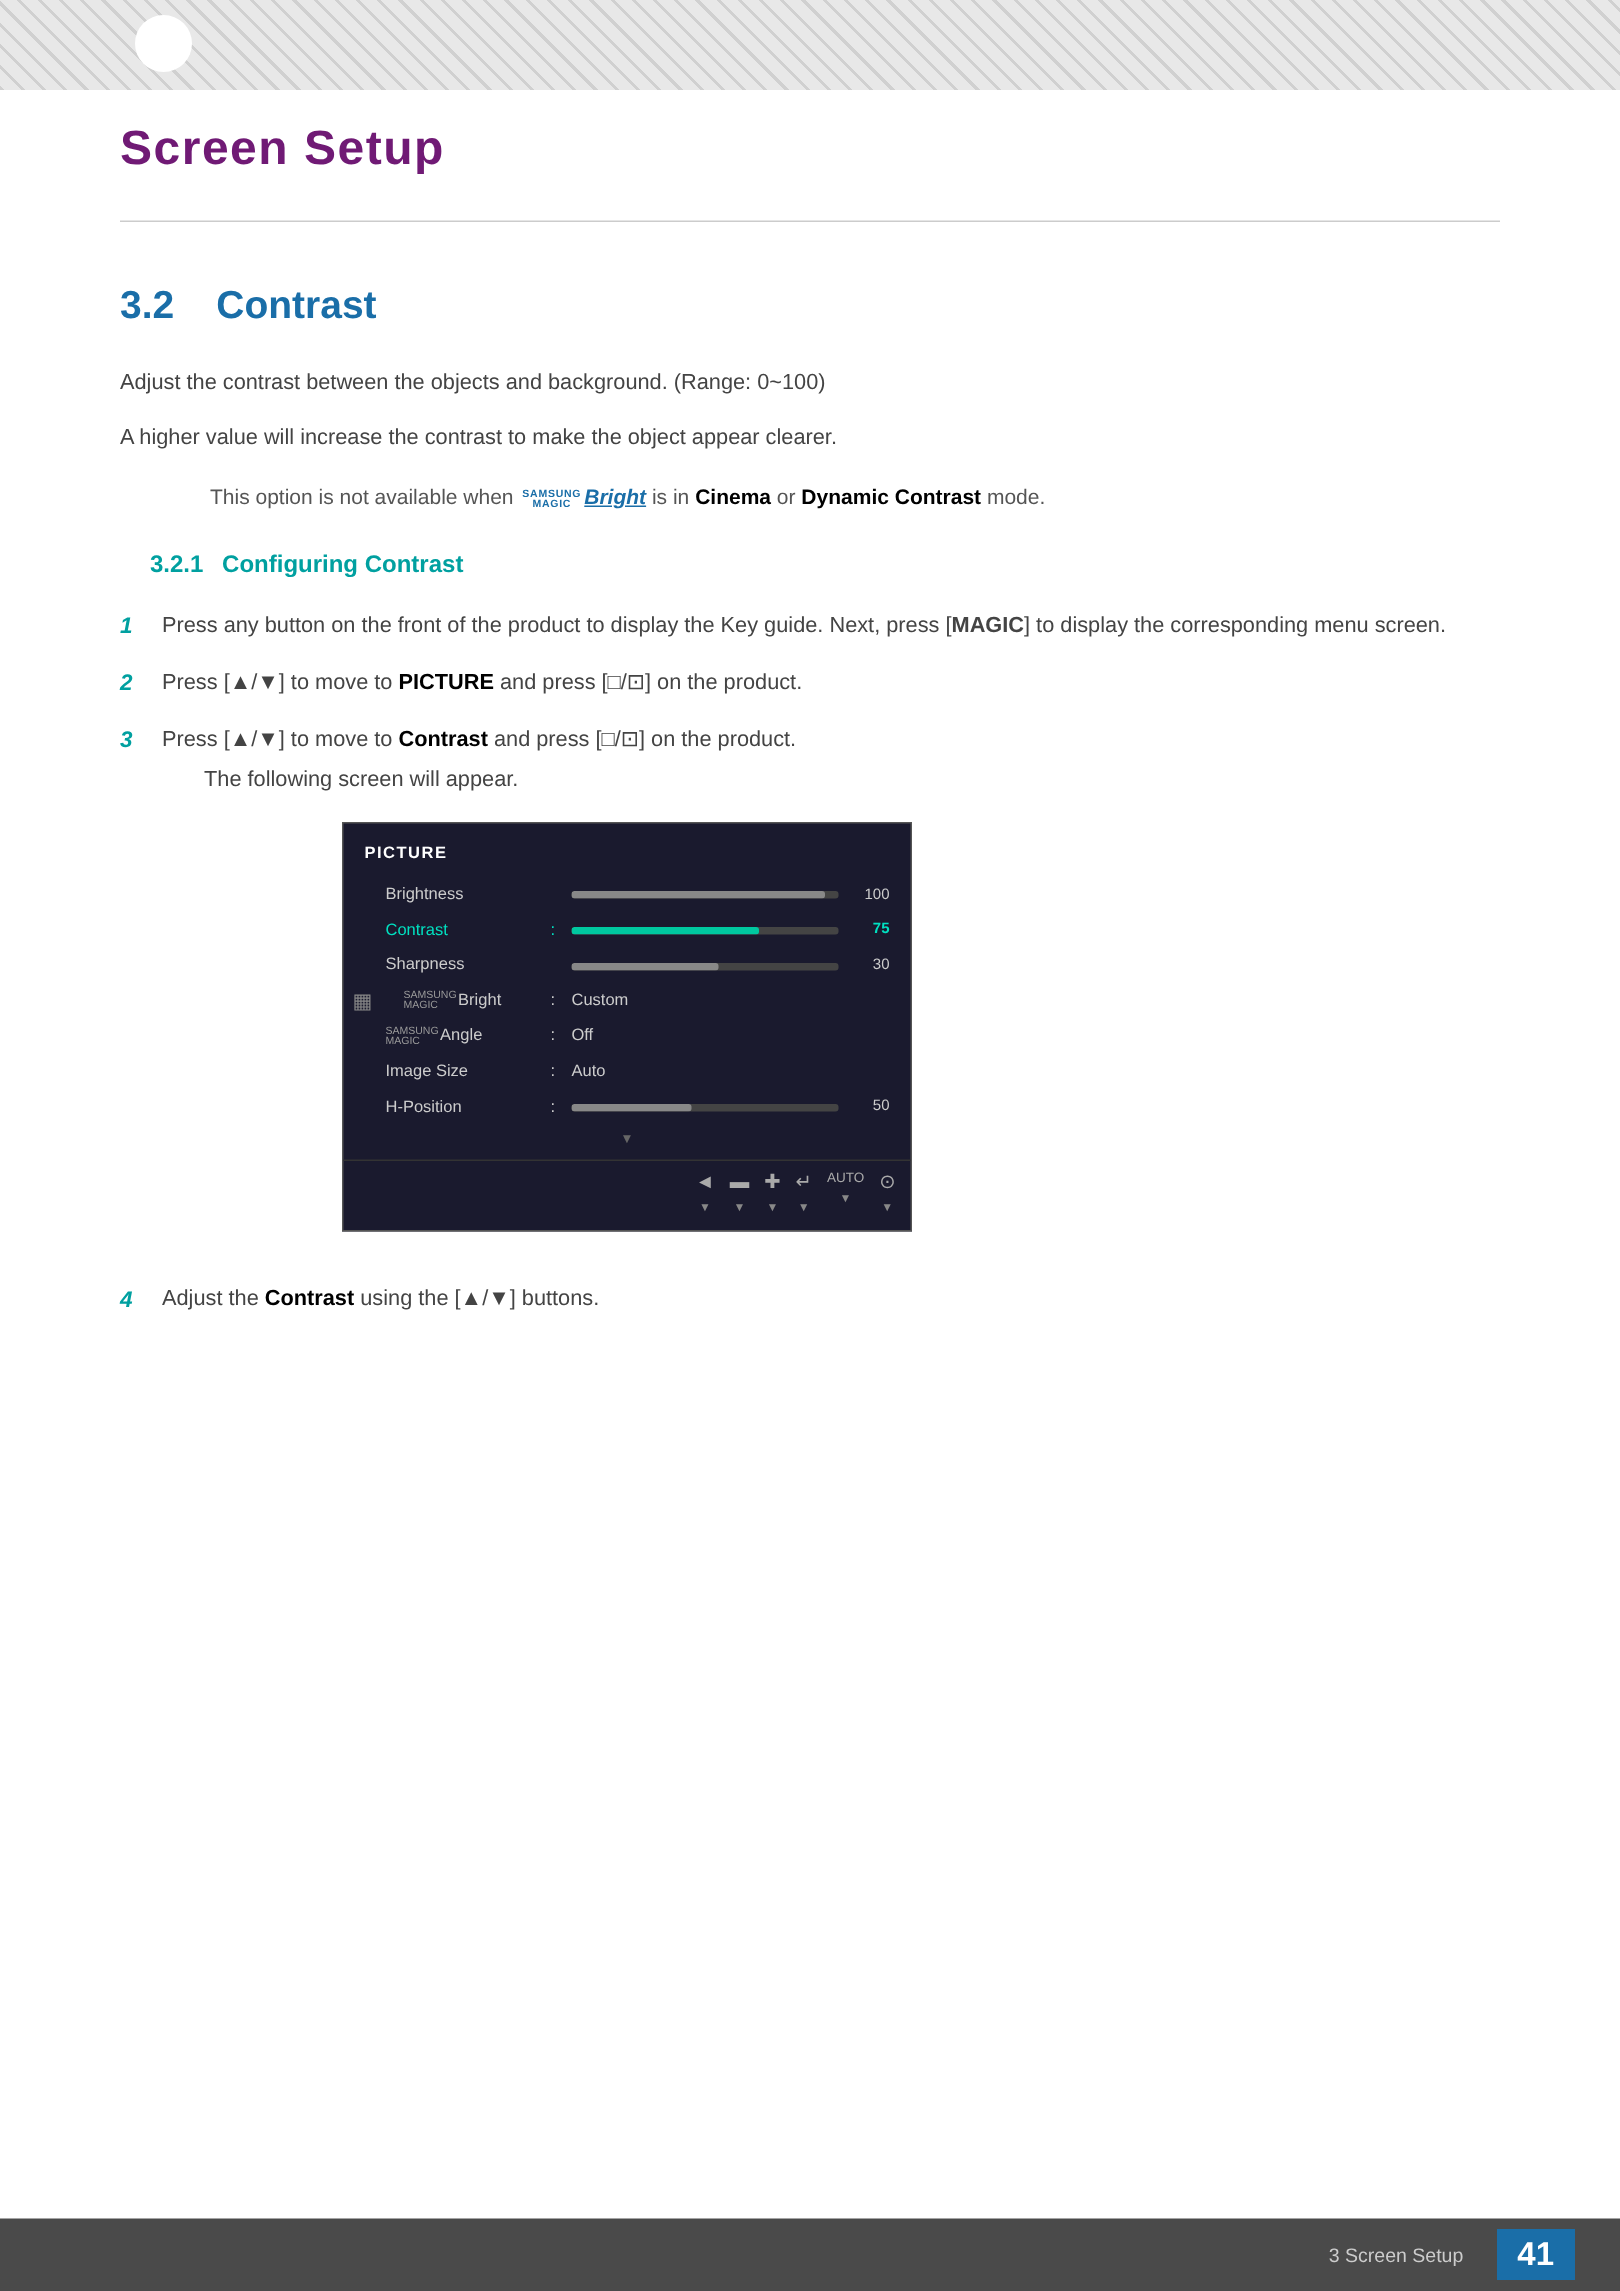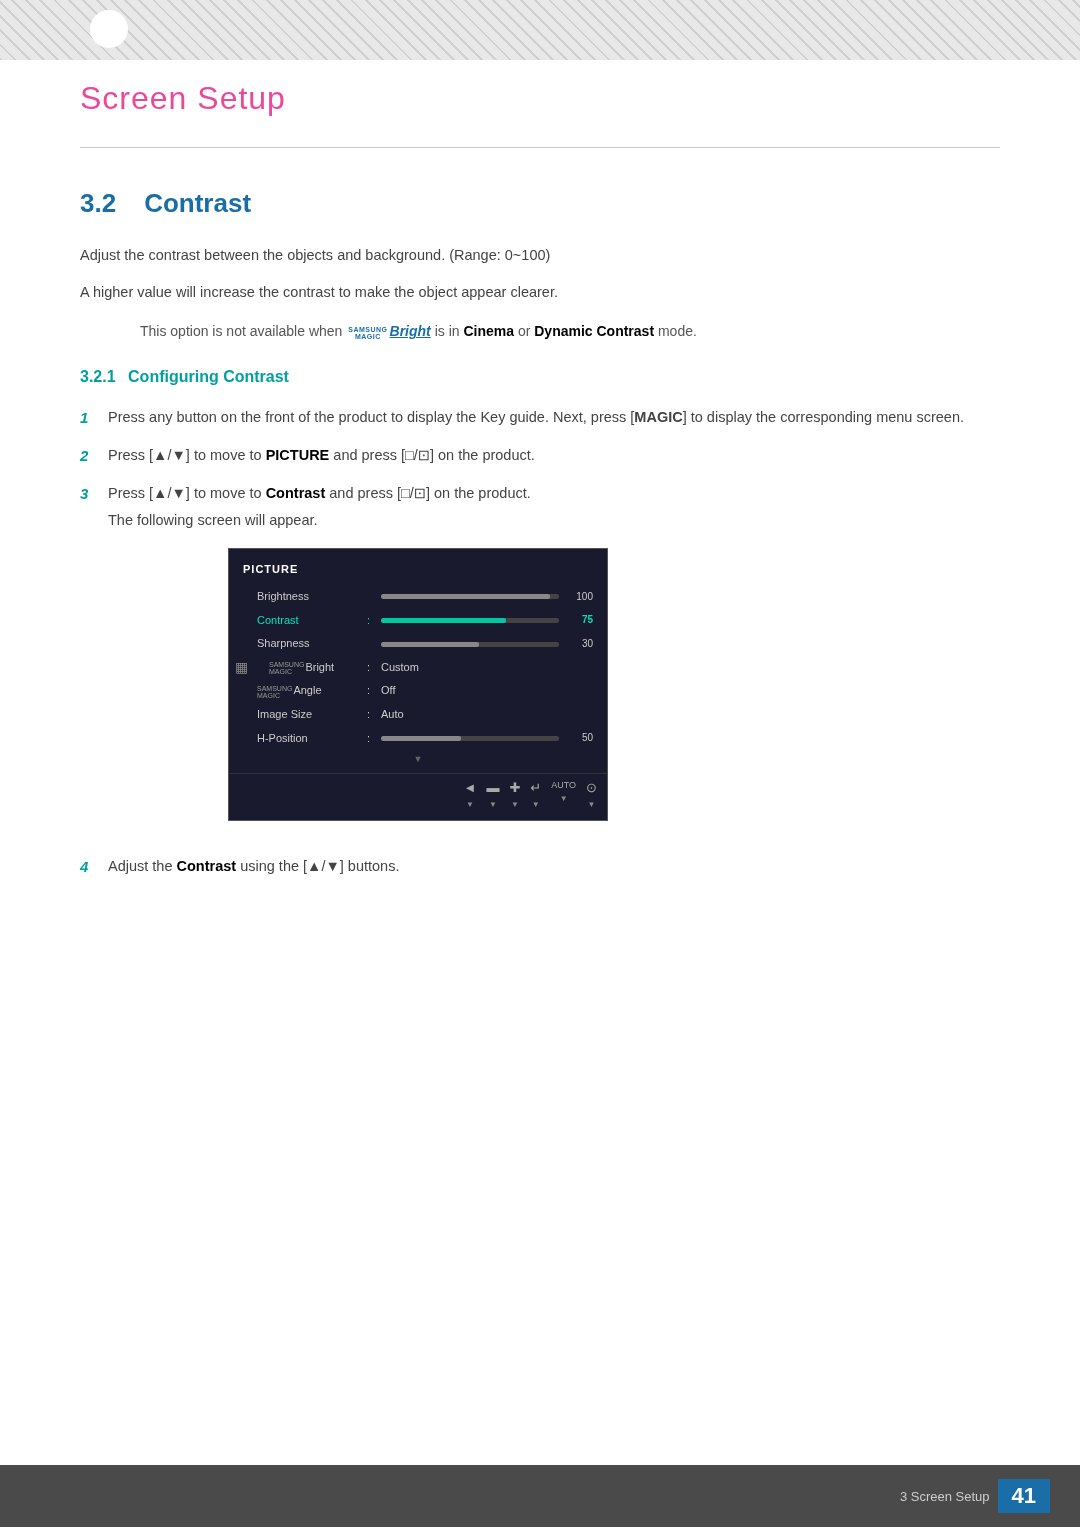--- a/index.html
+++ b/index.html
@@ -50,22 +50,22 @@
     }
 
     
     .page-title-section {
       padding: 20px 0 30px 0;
       border-bottom: 1px solid #ccc;
       margin-bottom: 40px;
     }
     .page-title {
       font-size: 32px;
-      font-weight: normal;
-      color: #ec4899;
+      font-weight: bold;
+      color: #701a75;
       letter-spacing: 1px;
     }
 
     
     .section-heading {
       display: flex;
       align-items: baseline;
       gap: 28px;
       margin-bottom: 24px;
     }
@@ -126,20 +126,21 @@
       color: #000000;
       font-weight: bold;
     }
 
     
     .subsection-heading {
       font-size: 16px;
       font-weight: bold;
       color: #00a0a0;
       margin-bottom: 20px;
+      margin-left: 20px;
     }
     .subsection-number {
       color: #00a0a0;
       margin-right: 8px;
     }
 
     
     .steps-list {
       list-style: none;
       padding: 0;
@@ -252,42 +253,43 @@
       font-size: 8px;
       color: #888;
     }
 
     
     .footer {
       position: absolute;
       bottom: 0;
       left: 0;
       right: 0;
-      height: 62px;
+      height: 48px;
       background: #4a4a4a;
       display: flex;
       align-items: center;
       justify-content: flex-end;
       padding: 0 30px;
-      gap: 8px;
+      gap: 22px;
     }
     .footer-text {
       color: #ccc;
       font-size: 13px;
     }
     .footer-number {
       background: #1a6ea8;
       color: #fff;
       font-size: 22px;
       font-weight: bold;
       padding: 4px 14px;
       min-width: 44px;
     }
 
     .indent-block {
+      margin-left: 28px;
       margin-top: 4px;
       font-size: 14.5px;
       color: #444;
       line-height: 1.6;
     }
   </style>
 </head>
 <body>
 
 <div class="top-bar">

